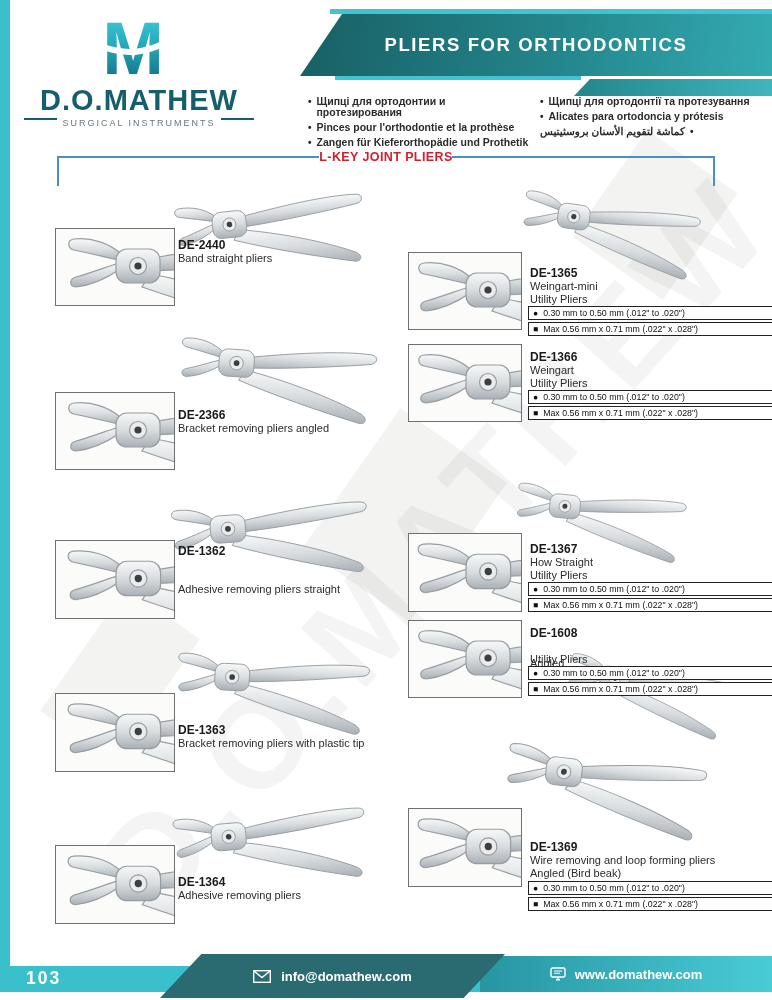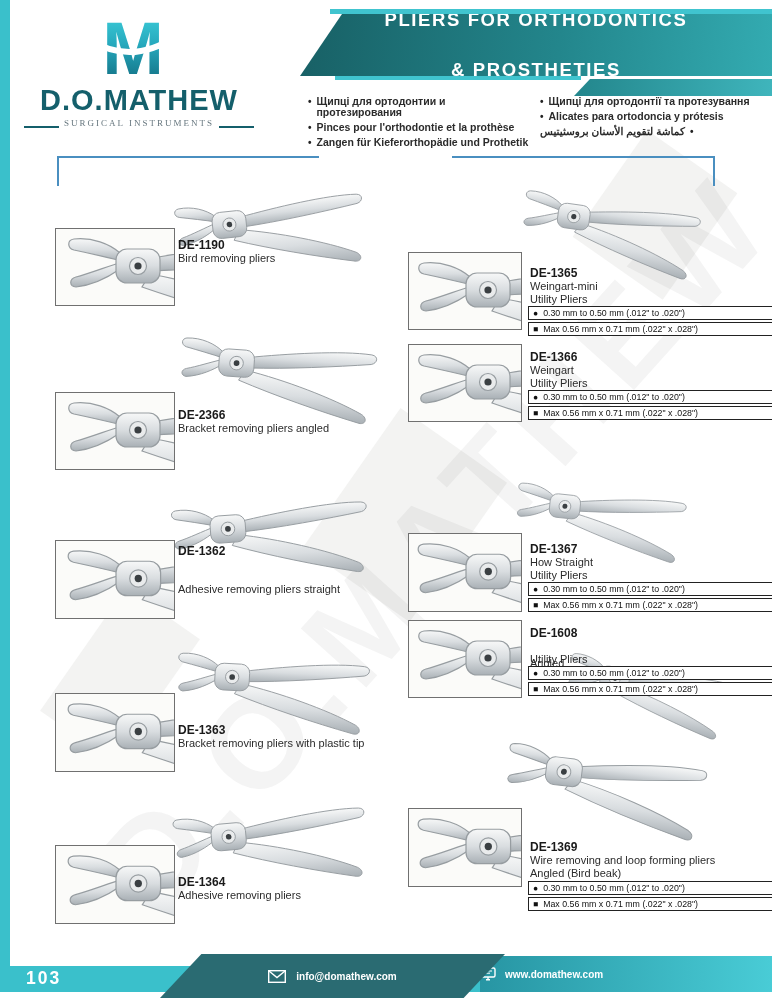--- a/index.html
+++ b/index.html
@@ -25,21 +25,21 @@
   .banner .t1,.banner .t2{color:#fff;font-weight:bold;font-size:18.5px;letter-spacing:1.6px;line-height:22px;}
   .under-cyan-line{left:335px;top:76px;width:246px;height:4px;background:#40c4cf;z-index:3;}
   .right-strip{left:574px;top:79px;width:198px;height:17px;z-index:3;
           background:linear-gradient(95deg,#23868c,#3fb5bc);
           clip-path:polygon(16px 0,100% 0,100% 100%,0 100%);}
 
   
   .logo-m{left:86px;top:12px;width:94px;height:74px;z-index:3;}
   .logo-name{left:24px;top:84px;width:230px;text-align:center;z-index:3;
              font-size:29px;font-weight:bold;color:#145f6b;letter-spacing:1px;}
-  .logo-tagline{left:24px;top:118px;width:230px;z-index:3;display:flex;align-items:flex-end;gap:5px;font-family:Liberation Serif, serif;}
+  .logo-tagline{left:24px;top:118px;width:230px;z-index:3;display:flex;align-items:flex-start;gap:5px;}
   .logo-tagline .line{flex:1;height:2px;background:#145f6b;}
   .logo-tagline .tg{font-size:9px;color:#66767e;letter-spacing:2px;white-space:nowrap;}
 
   
   .lang-col{z-index:3;display:flex;flex-direction:column;gap:4px;}
   .lang-item{display:flex;align-items:flex-start;gap:5px;font-size:10.5px;font-weight:bold;color:#2b2b2b;line-height:11px;}
   .lang-item .bullet{font-size:10px;line-height:11px;color:#222;}
 
   
   .frame-line{background:#4a8fc0;z-index:3;}
@@ -56,25 +56,25 @@
   .specs{position:absolute;z-index:3;display:flex;flex-direction:column;gap:2px;}
   .spec-row{display:flex;align-items:center;gap:5px;border:1px solid #222;background:#fff;
             height:12px;padding:0 4px;width:238px;font-size:8.8px;color:#111;white-space:nowrap;}
   .spec-row .sicon{font-size:8.5px;line-height:8px;color:#111;}
 
   
   .footer-cyan{left:0;top:966px;width:772px;height:26px;background:#3ac0cb;z-index:4;}
   .page-num{left:26px;top:968px;z-index:6;color:#fff;font-size:17.5px;font-weight:bold;letter-spacing:2px;}
   .footer-right{left:480px;top:956px;width:292px;height:36px;z-index:5;
           background:linear-gradient(90deg,#2795a3,#49ccd6);
-          display:flex;align-items:center;justify-content:flex-start;gap:9px;}
+          display:flex;align-items:center;justify-content:center;gap:9px;}
   .footer-dark{left:160px;top:954px;width:345px;height:44px;z-index:6;
           background:#2a6b72;clip-path:polygon(12% 0,100% 0,88% 100%,0 100%);
           display:flex;align-items:center;justify-content:center;gap:10px;}
-  .footer-link{color:#fff;font-size:10px;font-weight:bold;}
+  .footer-link{color:#fff;font-size:13px;font-weight:bold;}
 </style>
 </head>
 <body>
 
 <div class="page">
 
   <svg width="0" height="0" style="position:absolute">
     <defs>
       <linearGradient id="met" x1="0" y1="0" x2="0" y2="1">
         <stop offset="0" stop-color="#f7f8f8"></stop>
@@ -101,21 +101,20 @@
   <div class="wm-shape" style="left:75px;top:600px;width:90px;height:150px;transform:rotate(35deg)"></div>
   <div class="wm-shape" style="left:600px;top:150px;width:110px;height:130px;transform:rotate(35deg)"></div>
   <div class="wm-shape" style="left:340px;top:430px;width:130px;height:170px;transform:rotate(35deg)"></div>
   <div class="wm-text">D.O.MATHEW</div>
 
   <div class="abs edge-bar"></div>
 
   <div class="abs top-cyan-line"></div>
   <div class="abs banner">
     <div class="t1">PLIERS FOR ORTHODONTICS</div>
-    <div class="t2">&amp; PROSTHETIES</div>
   </div>
   <div class="abs under-cyan-line"></div>
   <div class="abs right-strip"></div>
 
   <svg class="abs logo-m" viewBox="0 0 94 74">
     <text x="47" y="62" font-size="74" font-weight="bold" text-anchor="middle" font-family="Liberation Sans, sans-serif" fill="url(#mgrad)">M</text>
     <path d="M4,28 Q46,54 90,24" stroke="#ffffff" stroke-width="6" fill="none"></path>
   </svg>
   <div class="abs logo-name">D.O.MATHEW</div>
   <div class="abs logo-tagline">
@@ -150,31 +149,32 @@
     <div class="lang-item">
         <span dir="rtl">كماشة لتقويم الأسنان بروسثيتيس</span>
         <span class="bullet">•</span>
       </div>
   </div>
 
   <div class="abs frame-line" style="left:57px;top:156px;width:262px;height:2px"></div>
   <div class="abs frame-line" style="left:452px;top:156px;width:263px;height:2px"></div>
   <div class="abs frame-line" style="left:57px;top:156px;width:2px;height:30px"></div>
   <div class="abs frame-line" style="left:713px;top:156px;width:2px;height:30px"></div>
+  <div class="abs section-title">L-KEY JOINT PLIERS</div>
 
   <svg class="plier" style="left:150px;top:178px;width:240px;height:100px;transform:rotate(-6deg)" viewBox="0 0 260 130">
       <use href="#plier-g"></use>
     </svg>
   <div class="thumb" style="left:55px;top:228px;width:118px;height:76px">
     <svg viewBox="2 18 106 76">
         <use href="#plier-g"></use>
       </svg>
   </div>
-  <div class="pcode" style="left:178px;top:238px">DE-1190</div>
-  <div class="pdesc" style="left:178px;top:252px">Bird removing pliers</div>
+  <div class="pcode" style="left:178px;top:238px">DE-2440</div>
+  <div class="pdesc" style="left:178px;top:252px">Band straight pliers</div>
 
   <svg class="plier" style="left:160px;top:322px;width:235px;height:104px;transform:rotate(4deg)" viewBox="0 0 260 130">
       <use href="#plier-g"></use>
     </svg>
   <div class="thumb" style="left:55px;top:392px;width:118px;height:76px">
     <svg viewBox="2 18 106 76">
         <use href="#plier-g"></use>
       </svg>
   </div>
   <div class="pcode" style="left:178px;top:408px">DE-2366</div>

